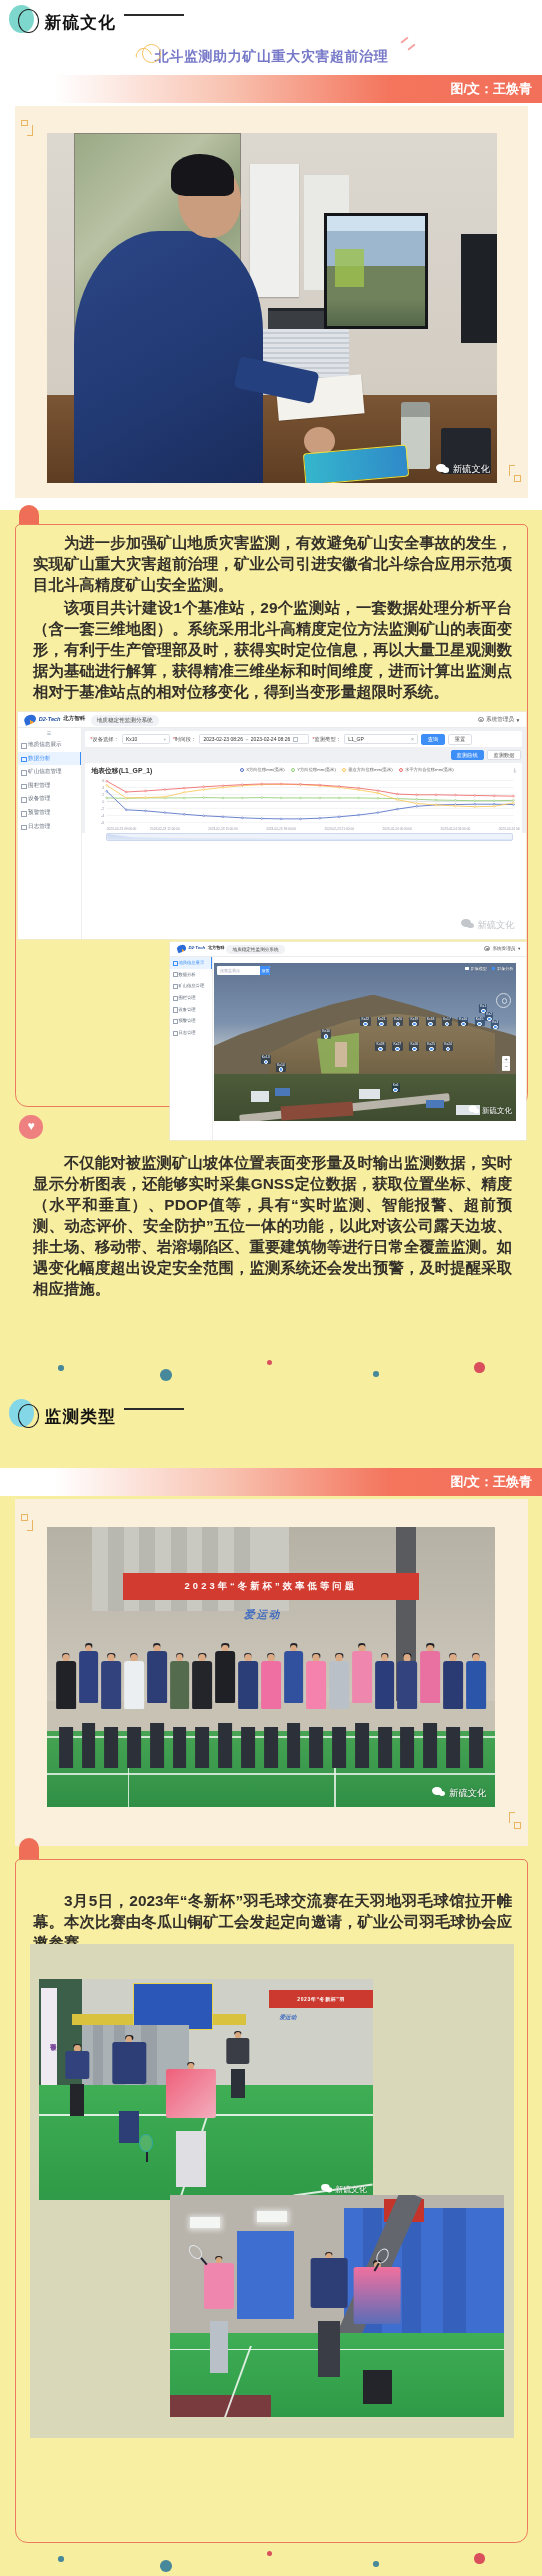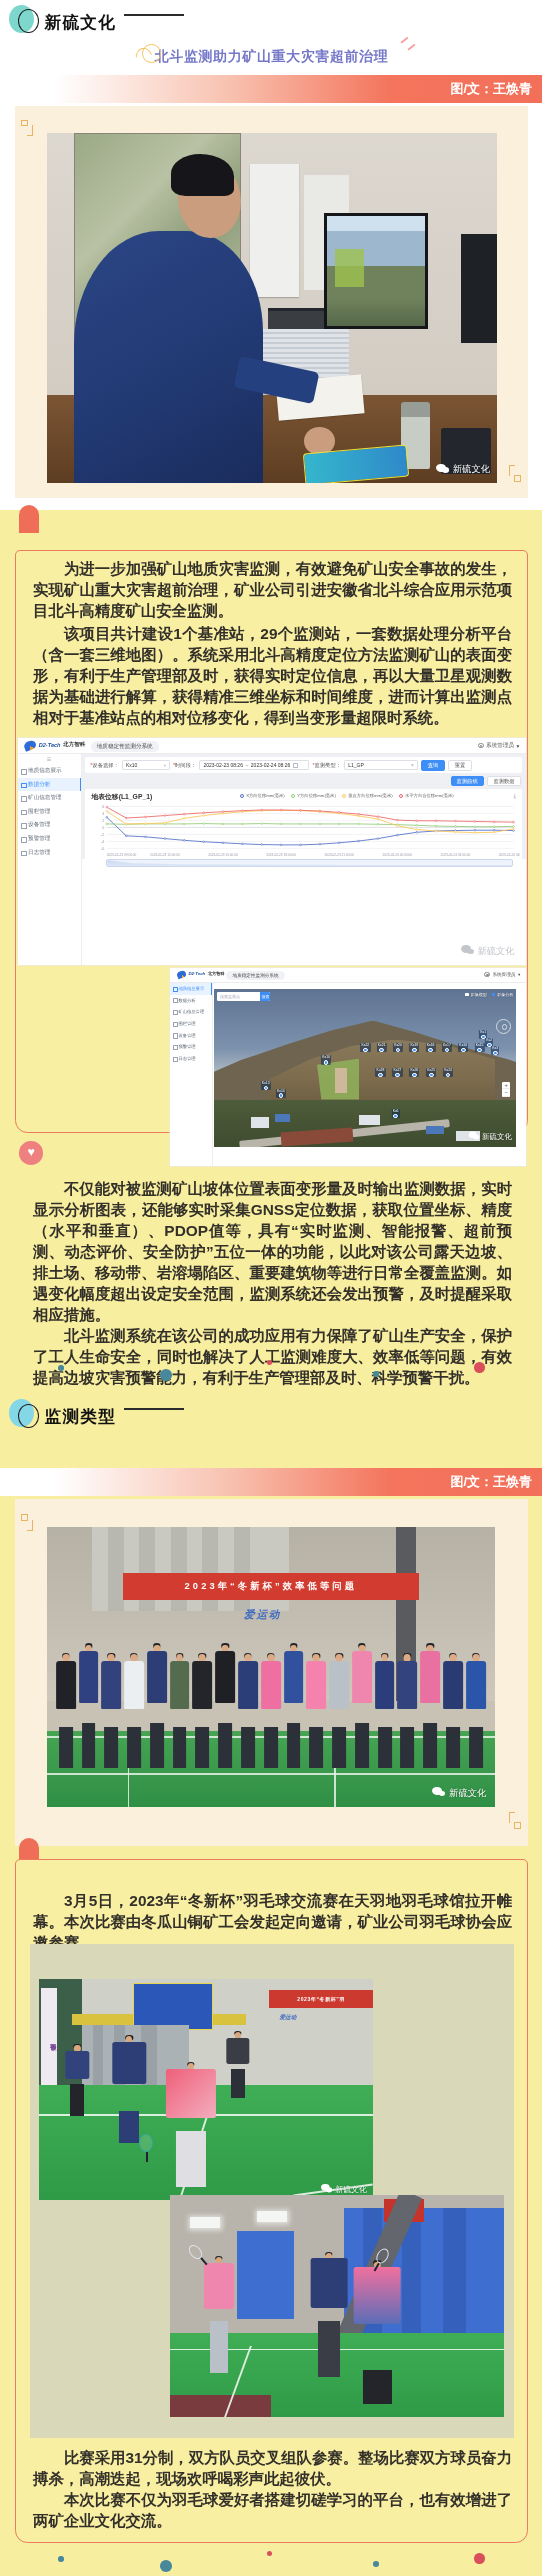--- a/index.html
+++ b/index.html
@@ -252,21 +252,21 @@
         <span class="ic">
             <i class="b1"></i>
             <i class="b2"></i>
           </span>
         <span class="tx">新硫文化</span>
       </div>
     </div>
   </div>
 
   <div class="red-tab" style="top:505px"></div>
-  <div class="text-card" style="top:550px; height:583px">
+  <div class="text-card" style="top:524px; height:583px">
     <div class="para" style="top:7.4px">
         <p>为进一步加强矿山地质灾害监测，有效避免矿山安全事故的发生，实现矿山重大灾害超前治理，矿业公司引进安徽省北斗综合应用示范项目北斗高精度矿山安全监测。</p>
       </div>
     <div class="para" style="top:72px">
         <p>该项目共计建设1个基准站，29个监测站，一套数据处理分析平台（含一套三维地图）。系统采用北斗高精度定位方法监测矿山的表面变形，有利于生产管理部及时，获得实时定位信息，再以大量卫星观测数据为基础进行解算，获得精准三维坐标和时间维度，进而计算出监测点相对于基准站点的相对位移变化，得到当变形量超限时系统。</p>
       </div>
 
     <div class="shot" style="left:1.2px; top:187px; width:508px; height:227px">
       <div class="app-head">
         <div class="app-logo">
@@ -555,21 +555,20 @@
               <i class="b2"></i>
             </span>
           <span class="tx">新硫文化</span>
         </div>
       </div>
     </div>
 
     <div class="heart" style="left:3.1px; top:590px">♥</div>
     <div class="para" style="top:627px">
       <p>不仅能对被监测矿山坡体位置表面变形量及时输出监测数据，实时显示分析图表，还能够实时采集GNSS定位数据，获取位置坐标、精度（水平和垂直）、PDOP值等，具有“实时监测、智能报警、超前预测、动态评价、安全防护”五位一体的功能，以此对该公司露天边坡、排土场、移动带、岩溶塌陷区、重要建筑物等进行日常全覆盖监测。如遇变化幅度超出设定安全范围，监测系统还会发出预警，及时提醒采取相应措施。</p>
-      <p>北斗监测系统在该公司的成功应用有力保障了矿山生产安全，保护了工人生命安全，同时也解决了人工监测难度大、效率低等问题，有效提高边坡灾害预警能力，有利于生产管理部及时、科学预警干扰。</p>
     </div>
   </div>
 
   <div>
     <span class="dot teal" style="left:58px; top:1365px; width:5.6px; height:5.6px"></span>
     <span class="dot teal" style="left:160px; top:1369px; width:11.7px; height:11.7px"></span>
     <span class="dot red" style="left:267px; top:1360px; width:5px; height:5px"></span>
     <span class="dot teal" style="left:373px; top:1371px; width:5.6px; height:5.6px"></span>
     <span class="dot red" style="left:474px; top:1362px; width:10.5px; height:10.5px"></span>
   </div>
@@ -817,24 +816,20 @@
         <div class="player" style="left:10%; top:28%; width:9%; height:52%">
           <span class="phr"></span>
             <span class="ph"></span>
           <span class="pt" style="background:#ef86ae"></span>
           <span class="pl" style="background:#b9c0c8"></span>
         </div>
         <div class="racket2" style="left:6%; top:22%; transform:rotate(-40deg)"></div>
       </div>
     </div>
 
-    <div class="para" style="top:587px">
-      <p>比赛采用31分制，双方队员交叉组队参赛。整场比赛双方球员奋力搏杀，高潮迭起，现场欢呼喝彩声此起彼伏。</p>
-      <p>本次比赛不仅为羽毛球爱好者搭建切磋学习的平台，也有效增进了两矿企业文化交流。</p>
-    </div>
   </div>
 
   <div>
     <span class="dot teal" style="left:58px; top:2556px; width:5.6px; height:5.6px"></span>
     <span class="dot teal" style="left:160px; top:2560px; width:11.7px; height:11.7px"></span>
     <span class="dot red" style="left:267px; top:2551px; width:5px; height:5px"></span>
     <span class="dot teal" style="left:373px; top:2561px; width:5.6px; height:5.6px"></span>
     <span class="dot red" style="left:474px; top:2553px; width:10.5px; height:10.5px"></span>
   </div>
 </div>

